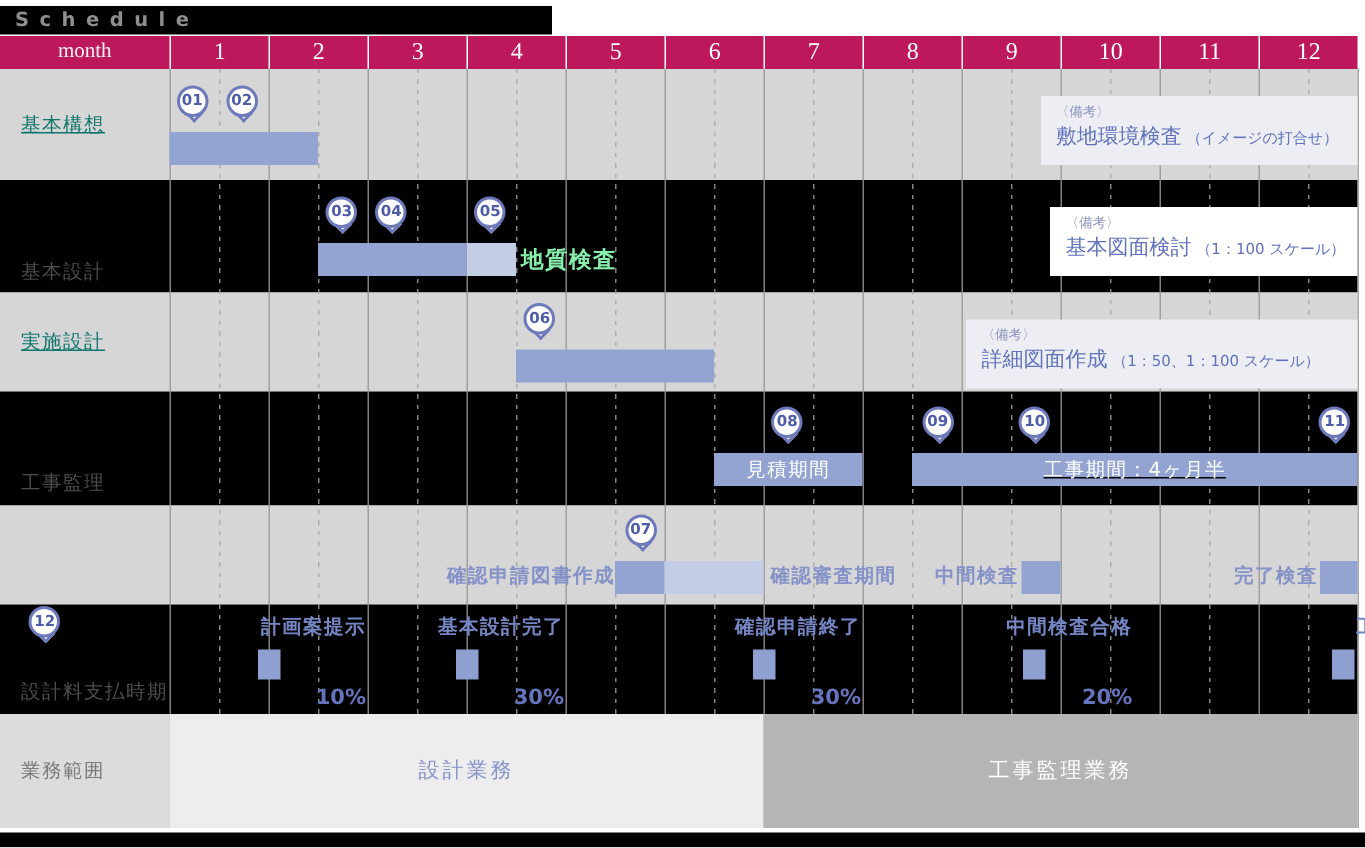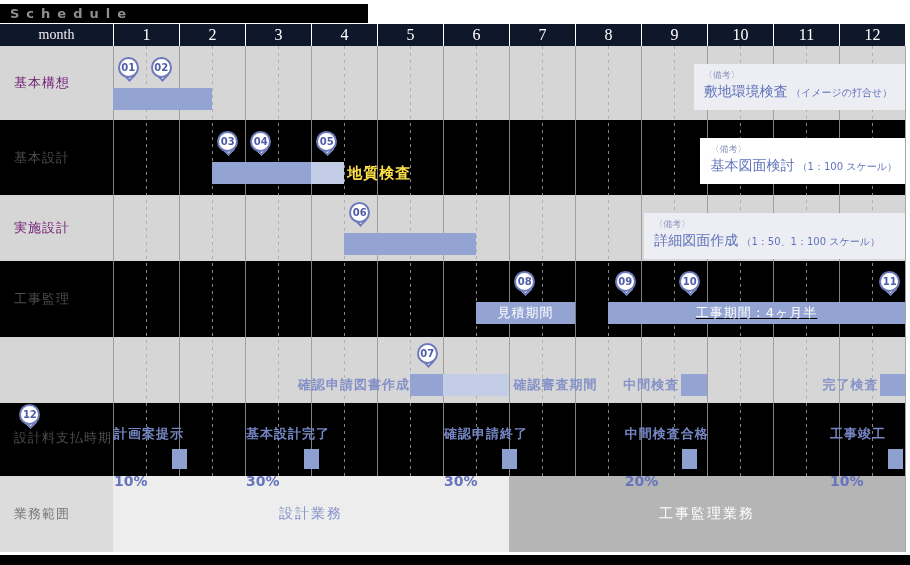--- a/index.html
+++ b/index.html
@@ -3,35 +3,35 @@
 <meta charset="utf-8">
 <style>
   html,body{margin:0;padding:0;background:#fff;}
   .stage{position:relative;width:910px;height:565px;background:#fff;overflow:hidden;
          font-family:"DejaVu Sans","Liberation Sans",sans-serif;}
   
   .title-bar{position:absolute;left:0;top:4px;width:368px;height:19px;background:#000;
              display:flex;align-items:center;}
   .title-bar span{color:#8f8f8f;font-size:13px;font-weight:bold;letter-spacing:7px;padding-left:10px;}
   
-  .mheader{position:absolute;left:0;top:24px;width:905px;height:22px;background:#0f172a;display:flex;}
+  .mheader{position:absolute;left:0;top:24px;width:905px;height:22px;background:#be185d;display:flex;}
   .mheader .mlabel{width:113px;display:flex;align-items:center;justify-content:center;
         color:#f2f2f2;font-family:"Liberation Serif","DejaVu Serif",serif;font-size:14px;}
   .mcell{width:66px;box-sizing:border-box;border-left:1px solid #fff;display:flex;align-items:center;
         justify-content:center;color:#fff;font-family:"Liberation Serif","DejaVu Serif",serif;font-size:16px;}
   
   .rows{position:absolute;left:0;top:46px;width:905px;}
   .row{position:relative;width:905px;}
   .theme-light{background:#d6d6d6;}
   .theme-dark{background:#000;}
   .theme-foot{background:#dcdcdc;}
   .row-label{position:absolute;left:14px;top:0;height:100%;display:flex;align-items:center;
              font-size:13px;letter-spacing:1px;}
-  .theme-light .row-label{color:#701a75;}
-  .theme-dark .row-label{color:#4d4d4d;}
+  .theme-light .row-label{color:#0f766e;text-decoration:underline;}
+  .theme-dark .row-label{color:#4d4d4d;margin-top:23px;}
   .theme-foot .row-label{color:#7a7a7a;}
   .row-label.low{align-items:flex-start;padding-top:26px;height:auto;}
   .canvas{position:absolute;left:113px;top:0;width:792px;height:100%;}
   
   .grid{position:absolute;left:0;top:46px;width:905px;height:506px;pointer-events:none;}
   .gline{position:absolute;top:0;width:1px;height:100%;}
   .gline.solid{background:rgba(150,150,150,.85);}
   .gline.dash{background:repeating-linear-gradient(to bottom,rgba(165,165,165,.8) 0 3px,transparent 3px 7px);}
   
   .bar{position:absolute;height:22px;display:flex;align-items:center;justify-content:center;z-index:3;}
@@ -42,31 +42,31 @@
   .marker{position:absolute;width:21px;height:21px;z-index:5;}
   .marker .circ{position:absolute;left:0;top:0;width:21px;height:21px;border-radius:50%;background:#fff;
         border:2px solid #6d79bb;box-sizing:border-box;display:flex;align-items:center;justify-content:center;
         font-size:10px;font-weight:bold;color:#4f5ca8;}
   .marker .tail{position:absolute;left:7px;bottom:-2px;width:7px;height:7px;background:#fff;
         border-right:2px solid #6d79bb;border-bottom:2px solid #6d79bb;transform:rotate(45deg);z-index:-1;}
   
   .side-text{position:absolute;font-size:13px;font-weight:bold;letter-spacing:1px;white-space:nowrap;z-index:4;
         line-height:18px;}
   .theme-light .side-text{color:#8492c8;}
-  .theme-dark .side-text{color:#fde047;font-size:15px;}
+  .theme-dark .side-text{color:#86efac;font-size:15px;}
   .side-text.ar{transform:translateX(-100%);}
   
   .note{position:absolute;top:18px;box-sizing:border-box;padding:5px 10px 7px;z-index:2;}
   .note-light{background:#edeef3;}
   .note-white{background:#fff;}
   .note .tag{font-size:9px;color:#8b93bd;line-height:12px;}
   .note .main{font-size:14px;color:#6072bb;line-height:20px;white-space:nowrap;}
   .note .sub{font-size:10px;}
   
-  .ms{position:absolute;top:22px;width:130px;text-align:left;z-index:4;}
+  .ms{position:absolute;top:6px;width:130px;text-align:right;z-index:4;}
   .ms .ms-label{font-size:13px;font-weight:bold;color:#7586c4;letter-spacing:1px;white-space:nowrap;}
   .ms .ms-sq{width:15px;height:20px;background:#8da0d0;margin:6px auto 4px;}
   .ms .ms-pct{font-size:14px;font-weight:bold;color:#6574bd;}
   
   .region{position:absolute;top:0;height:100%;display:flex;align-items:center;justify-content:center;z-index:1;}
   .region-design{background:#ededed;}
   .region-design span{color:#8492c8;}
   .region-supervision{background:#b5b5b5;}
   .region-supervision span{color:#fff;}
   .region span{font-size:14px;letter-spacing:2px;}

